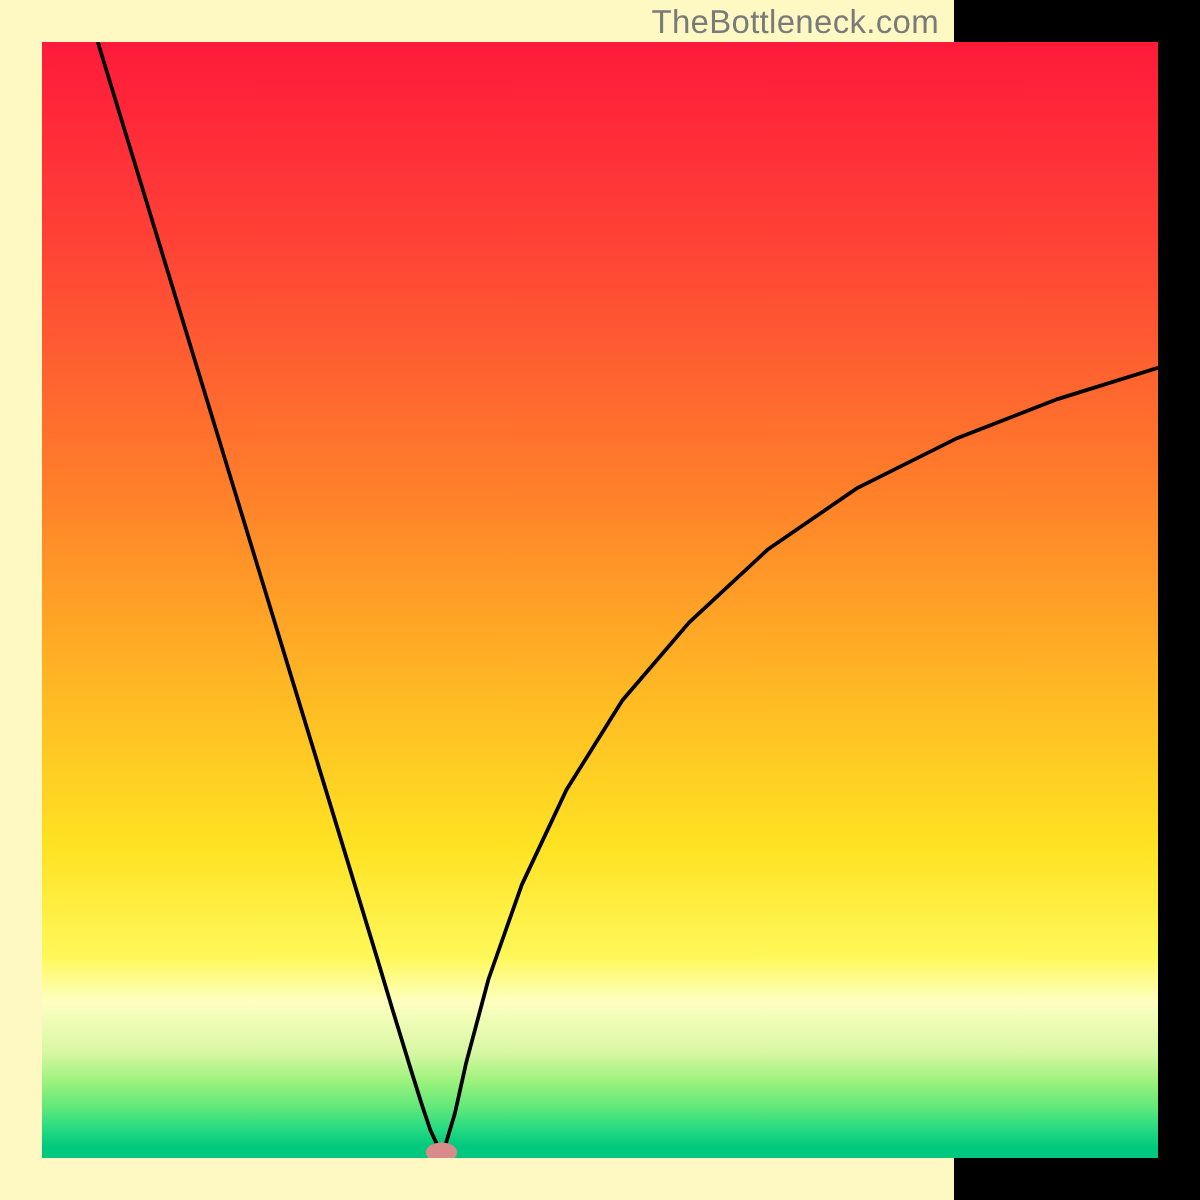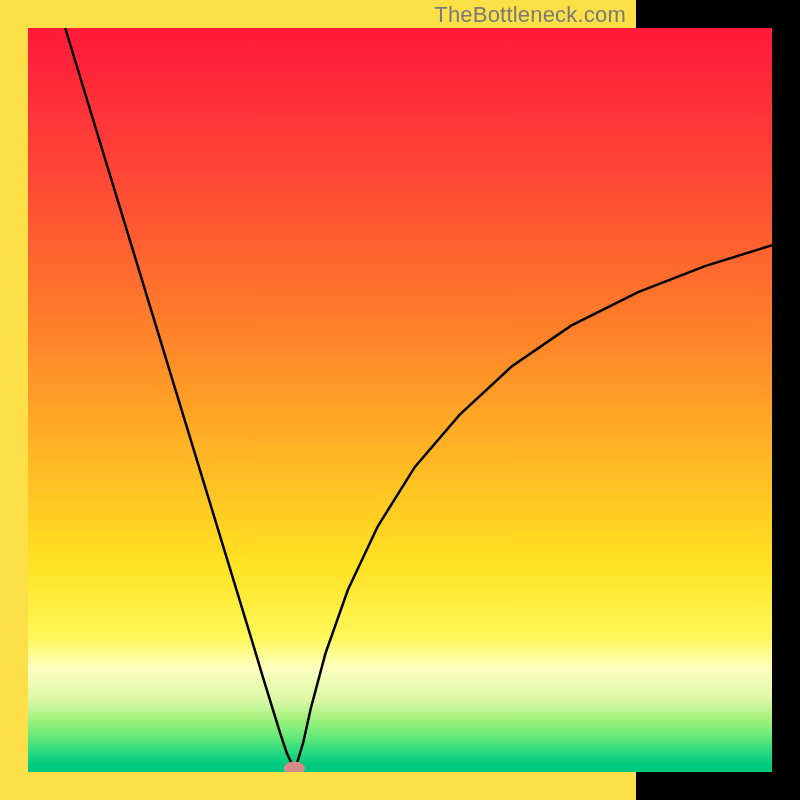--- a/index.html
+++ b/index.html
@@ -8,21 +8,21 @@
     width: 800px;
     height: 800px;
     overflow: hidden;
     font-family: Arial, Helvetica, sans-serif;
     background: #000;
   }
   .frame {
     position: relative;
     width: 636px;
     height: 800px;
-    background: #fde047;
+    background: #fef9c3;
   }
   .plot {
     position: absolute;
     left: 28px;
     top: 28px;
     width: 744px;
     height: 744px;
   }
   .watermark {
     position: absolute;

